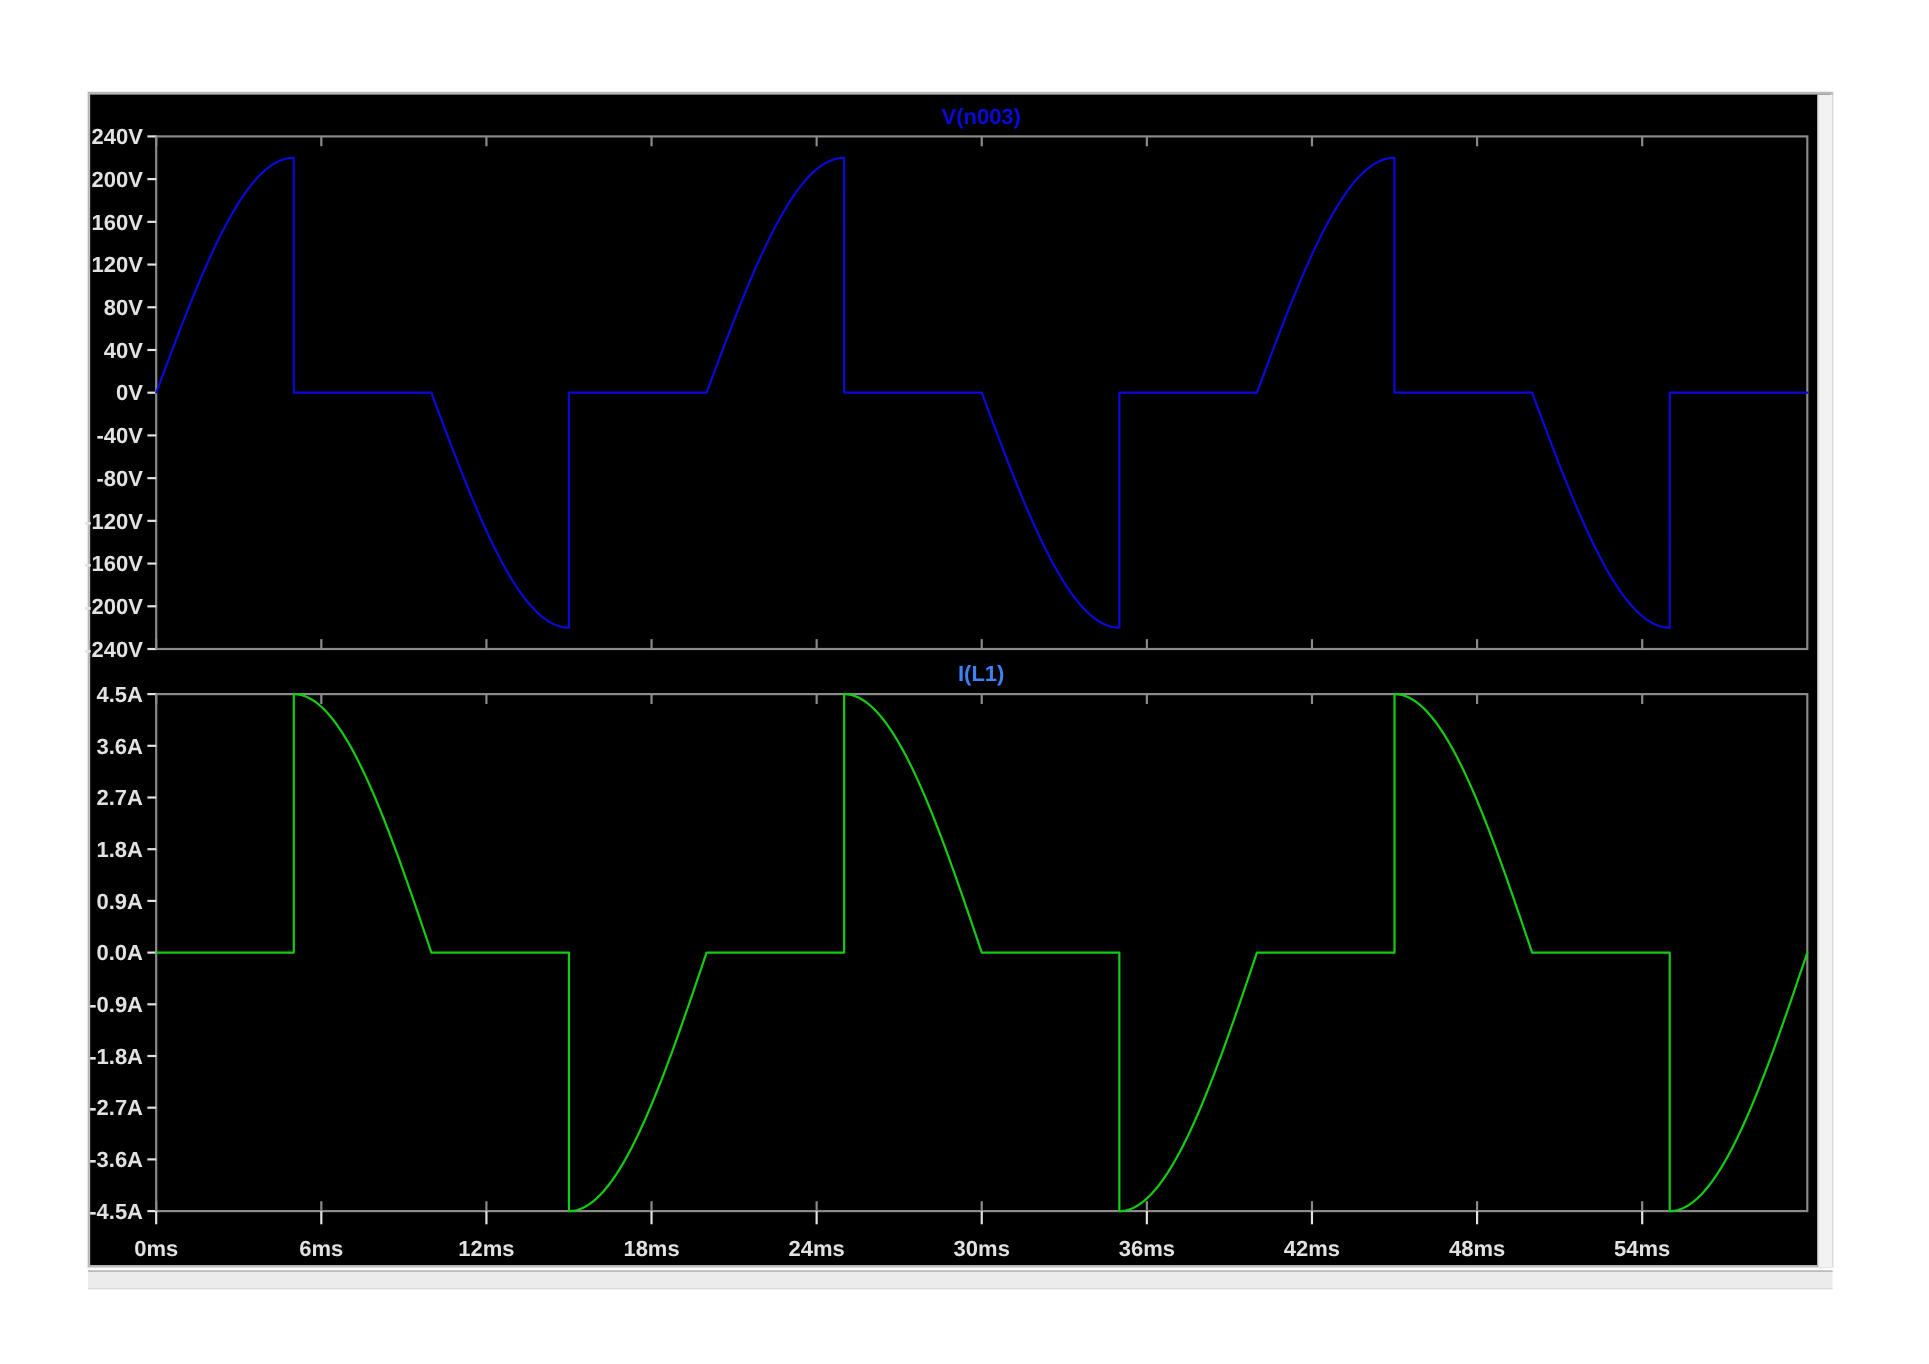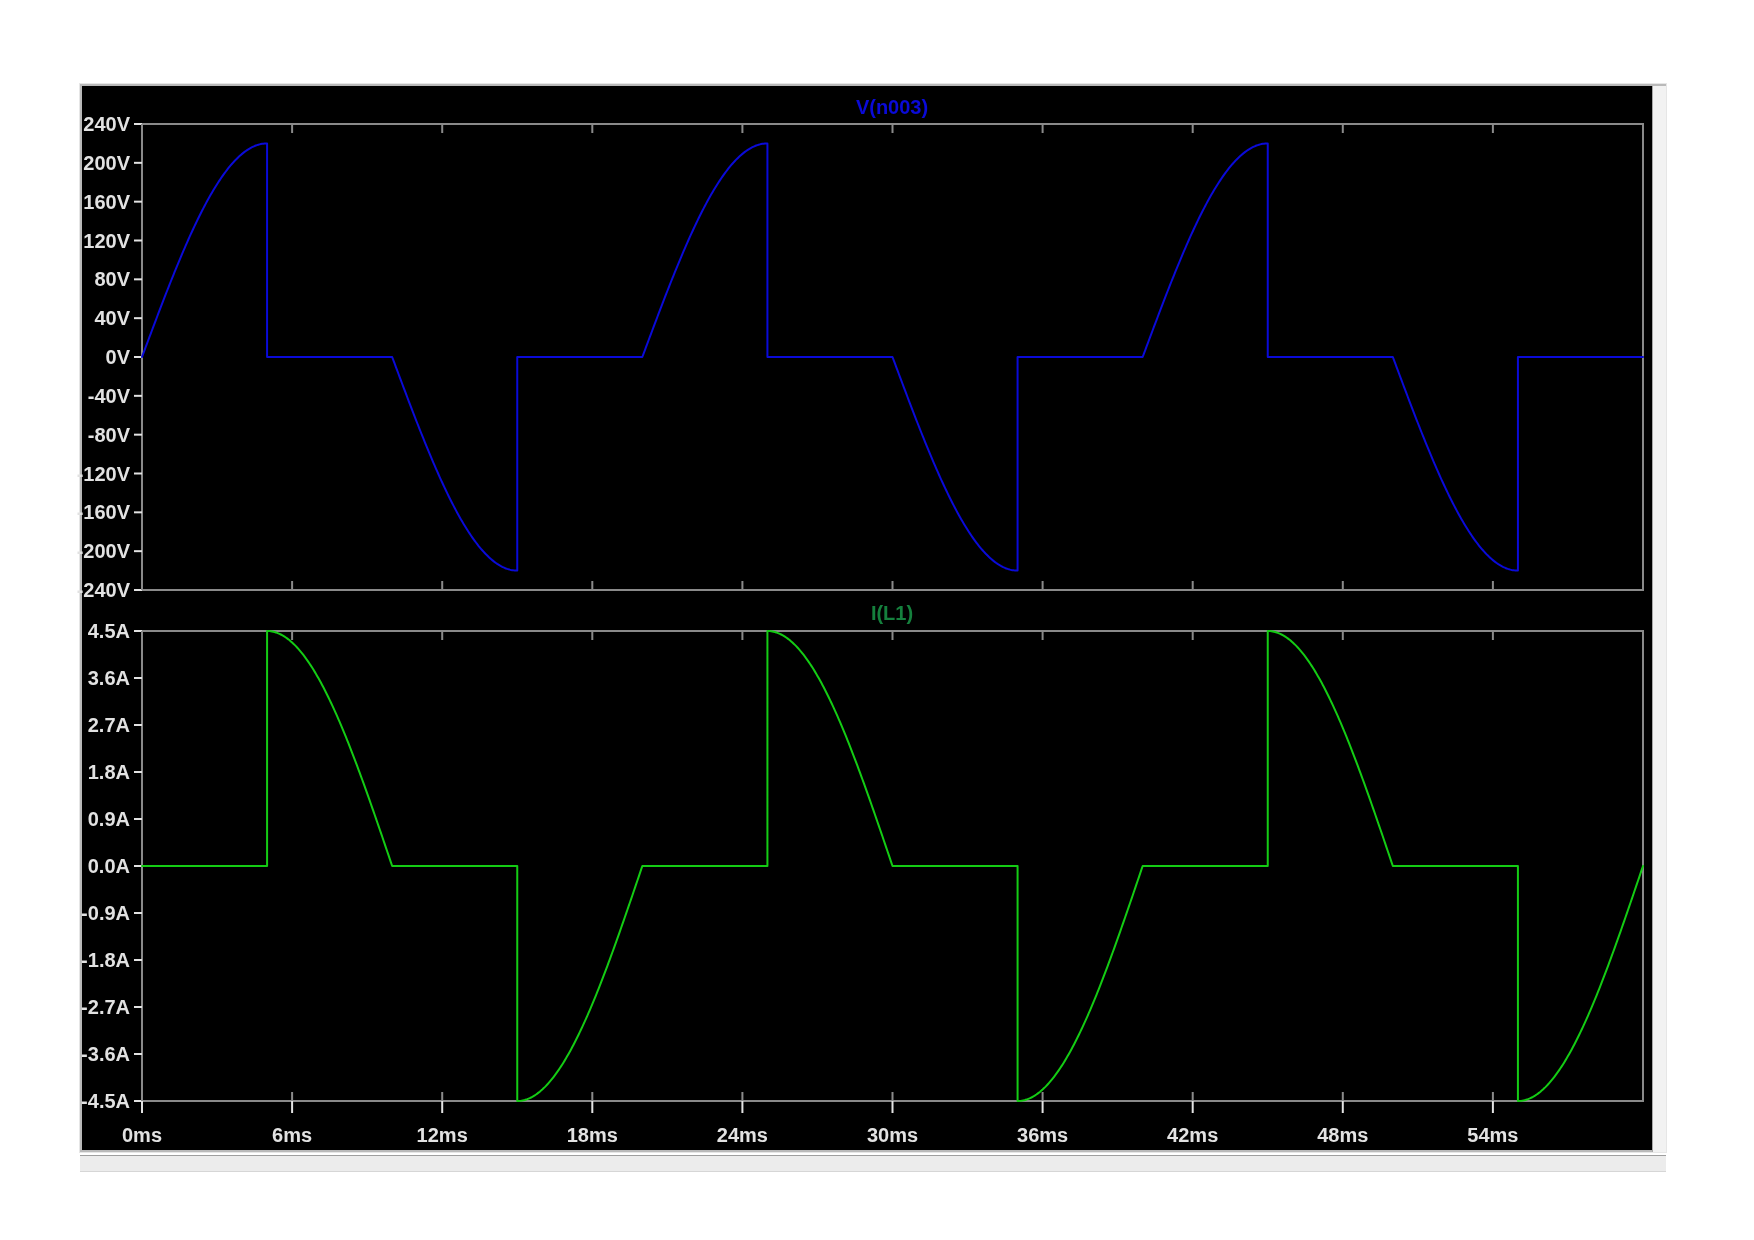--- a/index.html
+++ b/index.html
@@ -19,21 +19,21 @@
 </style>
 </head>
 <body>
 
 <div id="page">
 
   <div id="plot-window"></div>
 
   <div class="pane-title" id="title-voltage" style="left: 892px; top: 96px; color: rgb(10, 10, 216);">V(n003)</div>
 
-  <div class="pane-title" id="title-current" style="left: 892px; top: 602px; color: #15803d;">I(L1)</div>
+  <div class="pane-title" id="title-current" style="left: 892px; top: 602px; color: #3b82f6;">I(L1)</div>
 
   <svg id="wave-svg" viewBox="0 0 1754 1240" xmlns="http://www.w3.org/2000/svg">
       <rect x="142" y="124" width="1501" height="466" fill="none" stroke="#8a8a8a" stroke-width="2"></rect>
       <line x1="134" y1="124" x2="142" y2="124" stroke="#e2e2e2" stroke-width="2"></line>
       <text x="130" y="131" text-anchor="end" fill="#e2e2e2" font-size="20px" font-weight="700">240V</text>
       <line x1="134" y1="162.83333333333334" x2="142" y2="162.83333333333334" stroke="#e2e2e2" stroke-width="2"></line>
       <text x="130" y="169.83333333333334" text-anchor="end" fill="#e2e2e2" font-size="20px" font-weight="700">200V</text>
       <line x1="134" y1="201.66666666666669" x2="142" y2="201.66666666666669" stroke="#e2e2e2" stroke-width="2"></line>
       <text x="130" y="208.66666666666669" text-anchor="end" fill="#e2e2e2" font-size="20px" font-weight="700">160V</text>
       <line x1="134" y1="240.5" x2="142" y2="240.5" stroke="#e2e2e2" stroke-width="2"></line>

